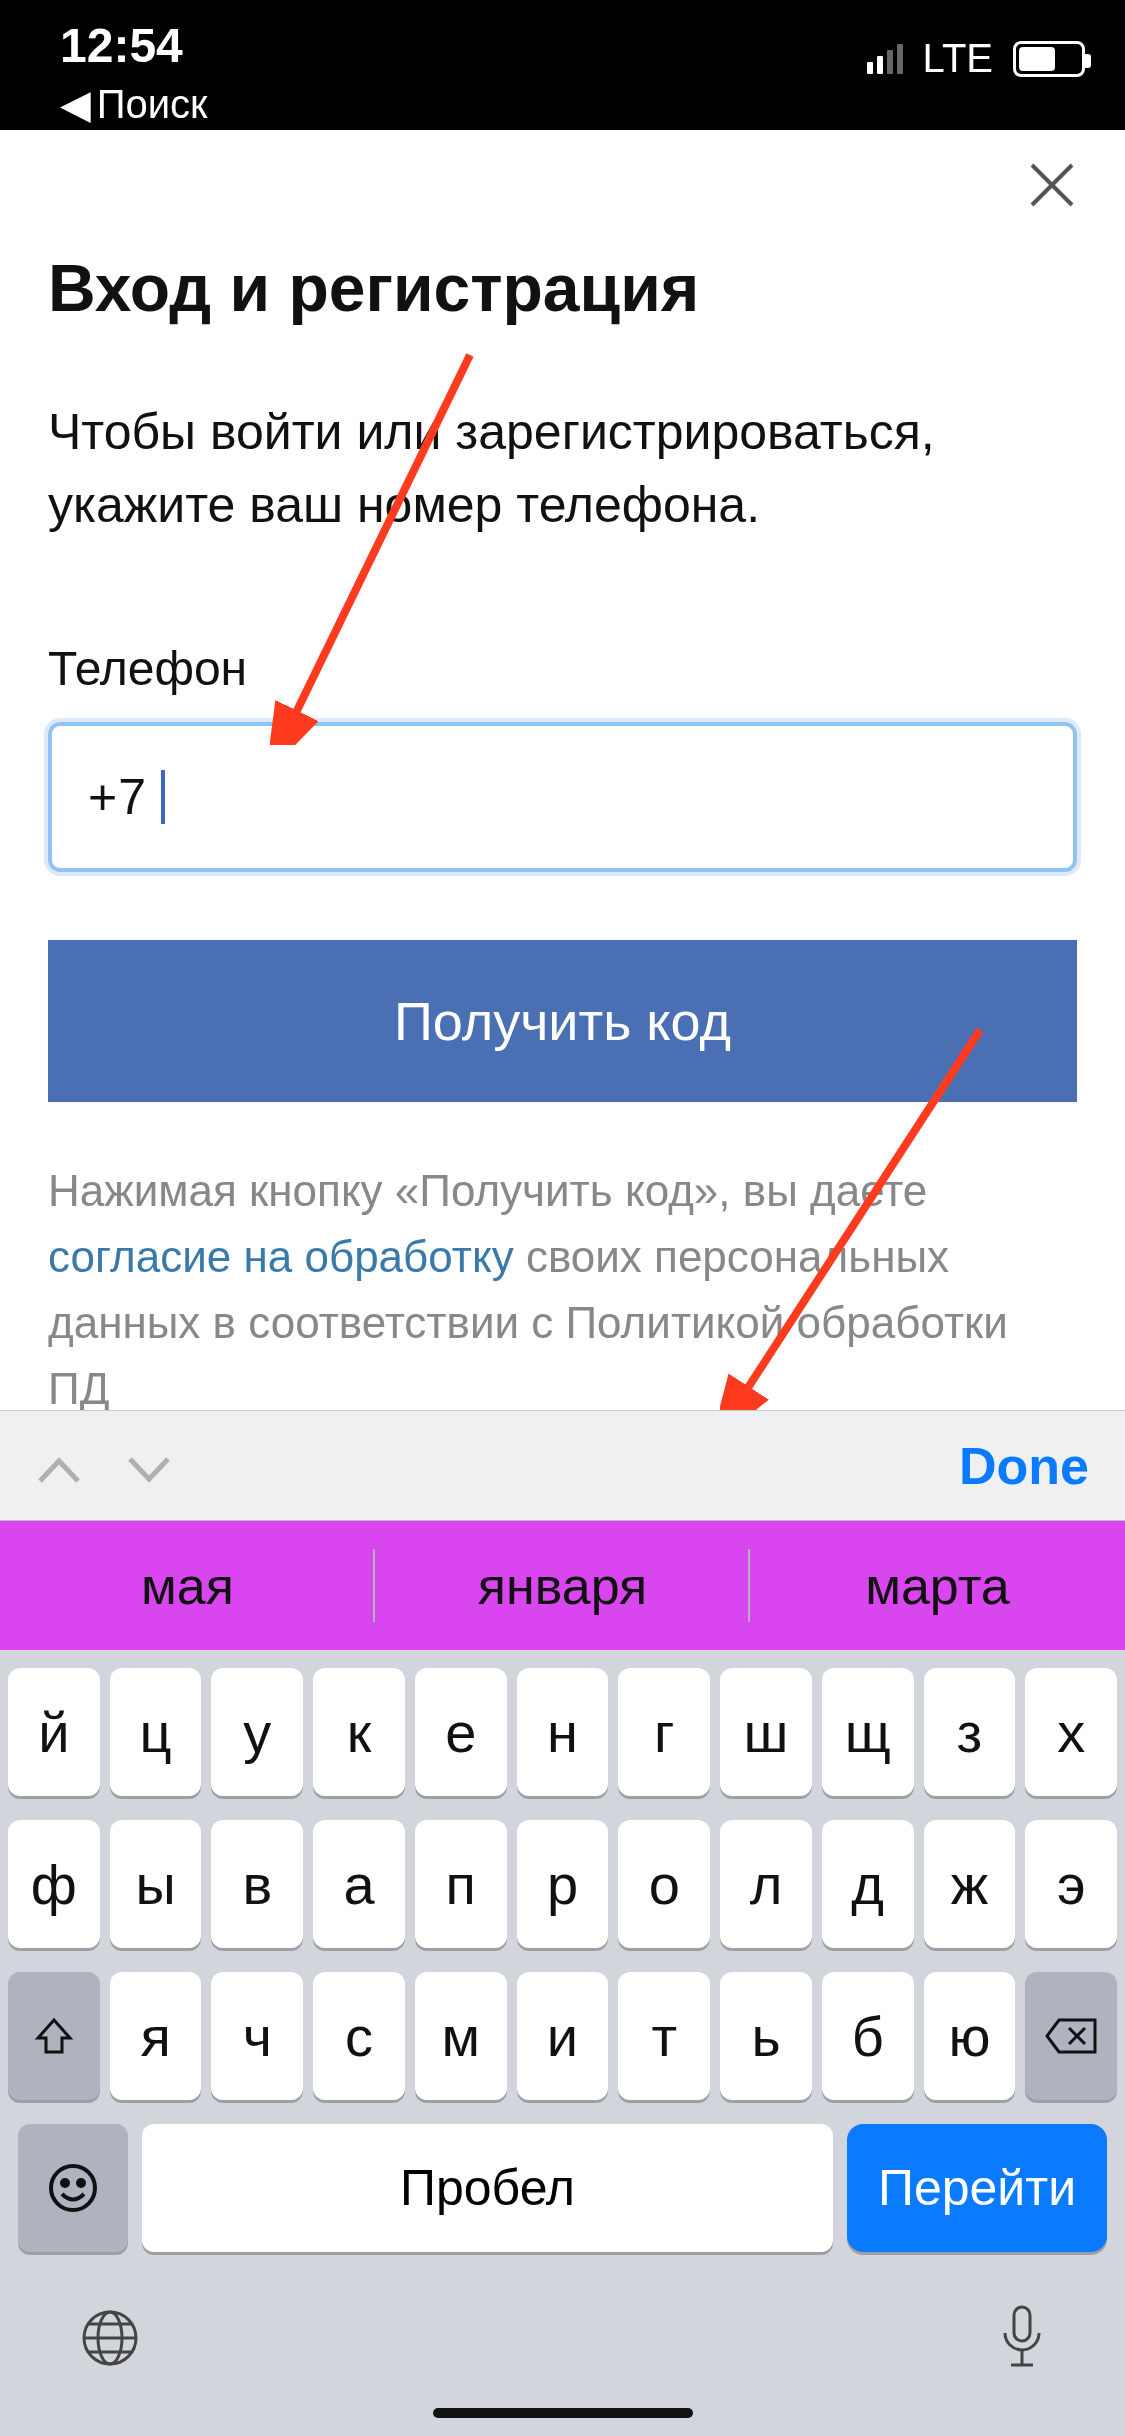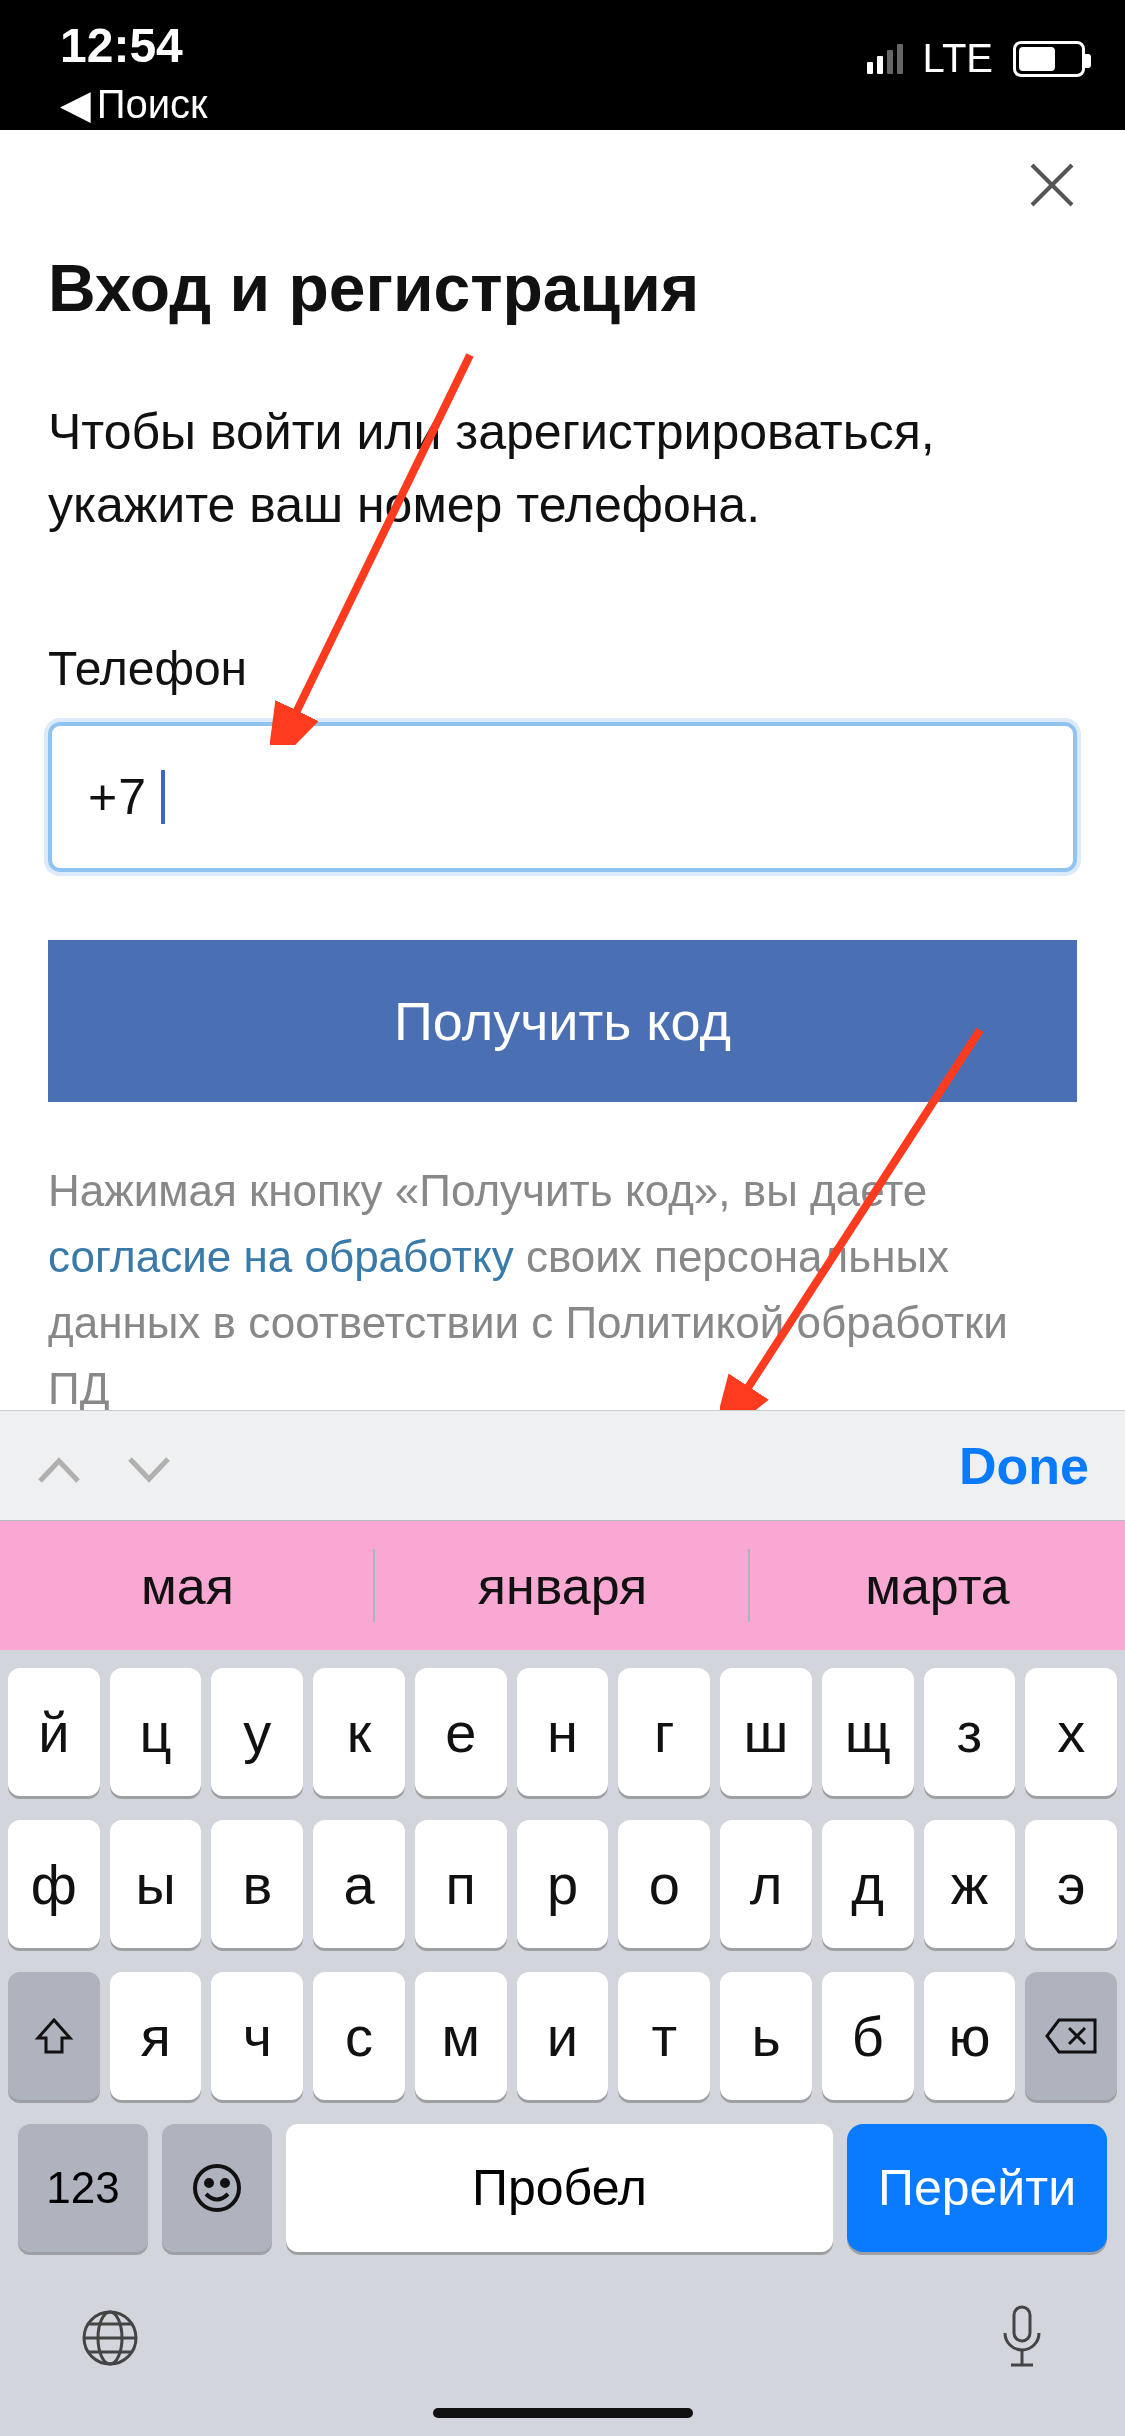--- a/index.html
+++ b/index.html
@@ -35,21 +35,21 @@
 
   
   .arrow-svg { position:absolute; pointer-events:none; }
 
   
   .kbd-wrap { position:absolute; left:0; right:0; bottom:0; }
   .kbd-accessory { height:110px; background:#eef0f2; border-top:1px solid #ccc; display:flex; align-items:center; justify-content:space-between; padding:0 36px; }
   .acc-arrows { display:flex; gap:44px; }
   .acc-arrow { font-size:56px; color:#b0b0b0; }
   .done { font-size:52px; color:#0a7aff; font-weight:600; }
-  .suggest { height:130px; background:#f9a8d4; border-top:1px solid #b8bbc0; display:flex; }
+  .suggest { height:130px; background:#d946ef; border-top:1px solid #b8bbc0; display:flex; }
   .suggest-item { flex:1; display:flex; align-items:center; justify-content:center; font-size:52px; color:#111; position:relative; }
   .suggest-item:not(:last-child)::after { content:''; position:absolute; right:0; top:28px; bottom:28px; width:2px; background:#b0b3b8; }
   .kbd { background:#d2d5db; padding: 18px 8px 0 8px; }
   .kbd-row { display:flex; justify-content:center; gap:10px; margin-bottom:24px; }
   .key { flex:1; max-width:92px; height:128px; background:#fff; border-radius:12px; display:flex; align-items:center; justify-content:center; font-size:56px; color:#111; box-shadow: 0 3px 0 rgba(0,0,0,0.25); }
   .key.fn { background:#aeb3bd; max-width:110px; }
   .key.bksp { background:#aeb3bd; max-width:110px; }
   .kbd-row.last { gap:14px; }
   .key-123 { width:130px; height:128px; background:#aeb3bd; border-radius:12px; display:flex; align-items:center; justify-content:center; font-size:44px; box-shadow: 0 3px 0 rgba(0,0,0,0.25); }
   .key-emoji { width:110px; height:128px; background:#aeb3bd; border-radius:12px; display:flex; align-items:center; justify-content:center; font-size:56px; box-shadow: 0 3px 0 rgba(0,0,0,0.25); }
@@ -186,21 +186,20 @@
         <div class="key">ю</div>
         <div class="key bksp">
           <svg width="56" height="40" viewBox="0 0 56 40" fill="none" stroke="#111" stroke-width="3">
             <path d="M16,4 L52,4 L52,36 L16,36 L4,20 Z"></path>
             <line x1="26" y1="12" x2="42" y2="28"></line>
             <line x1="42" y1="12" x2="26" y2="28"></line>
           </svg>
         </div>
       </div>
     <div class="kbd-row last" style="padding:0 10px;">
-      <div class="key-123">123</div>
       <div class="key-emoji">
         <svg width="54" height="54" viewBox="0 0 54 54" fill="none" stroke="#111" stroke-width="4">
             <circle cx="27" cy="27" r="22"></circle>
             <circle cx="19" cy="22" r="3" fill="#111"></circle>
             <circle cx="35" cy="22" r="3" fill="#111"></circle>
             <path d="M16,33 Q27,44 38,33"></path>
           </svg>
       </div>
       <div class="key-space">Пробел</div>
       <div class="key-go">Перейти</div>

